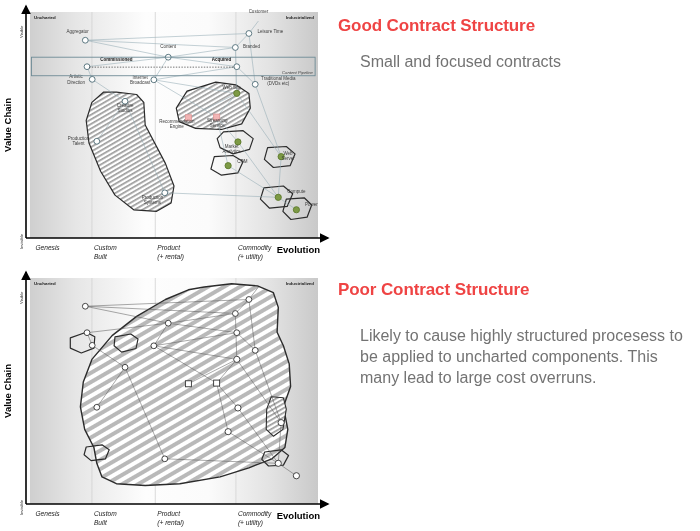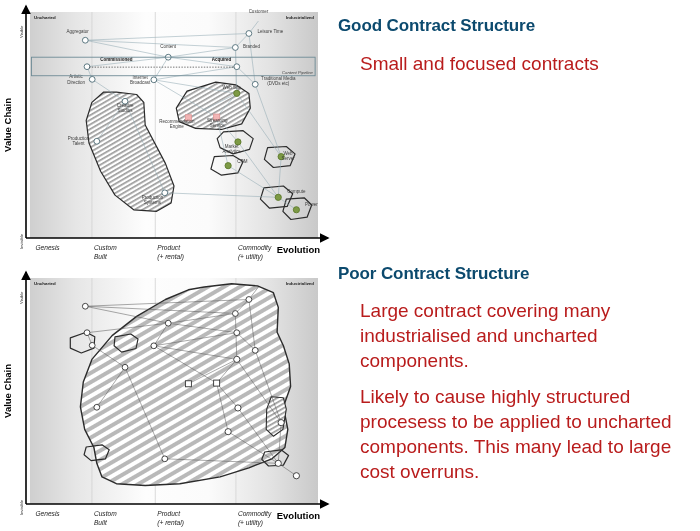--- a/index.html
+++ b/index.html
@@ -6,33 +6,33 @@
   body{
     width:700px;height:531px;background:#ffffff;
     font-family:"Liberation Sans", sans-serif;
     overflow:hidden;position:relative;
   }
   .stage{position:absolute;inset:0;}
   .map-wrap{position:absolute;}
   .map-svg{display:block;}
   .panel{position:absolute;}
   .panel h2{
-    margin:0;font-size:17px;font-weight:bold;color:#0c4a6e;
+    margin:0;font-size:17px;font-weight:bold;color:#ef4444;
     letter-spacing:-0.1px;font-family:"Liberation Sans",sans-serif;
   }
   .panel p{
-    margin:0;font-size:19px;color:#b91c1c;line-height:1.32;
+    margin:0;font-size:16px;color:#737373;line-height:1.32;
     font-family:"Liberation Sans",sans-serif;
   }
   .panel .body{margin-left:22px;}
   .panel .gap{height:11px;}
   b{font-weight:normal;}
   .good-panel{left:338px;top:16px;width:356px;}
   .good-panel .body{margin-top:15px;}
-  .poor-panel{left:338px;top:264px;width:358px;}
+  .poor-panel{left:338px;top:280px;width:358px;}
   .poor-panel .body{margin-top:14px;}
 </style>
 </head>
 <body>
 
 <div class="stage">
 
   <div class="map-wrap" style="left:0;top:0;">
     <svg class="map-svg" id="svg-top" width="338" height="262" viewBox="0 0 338 262">
         <defs>
@@ -273,19 +273,18 @@
   <div class="panel good-panel">
     <h2>Good Contract Structure</h2>
     <div class="body">
       <p>Small and focused contracts</p>
     </div>
   </div>
 
   <div class="panel poor-panel">
     <h2>Poor Contract Structure</h2>
     <div class="body">
-      <p>Large contract covering many industrialised and uncharted components.</p>
       <div class="gap"></div>
       <p><b>Likely</b><span> to cause highly structured procesess to be applied to uncharted components. This </span><b>many</b><span> lead to large cost overruns.</span></p>
     </div>
   </div>
 
 </div>
 
 </body></html>

